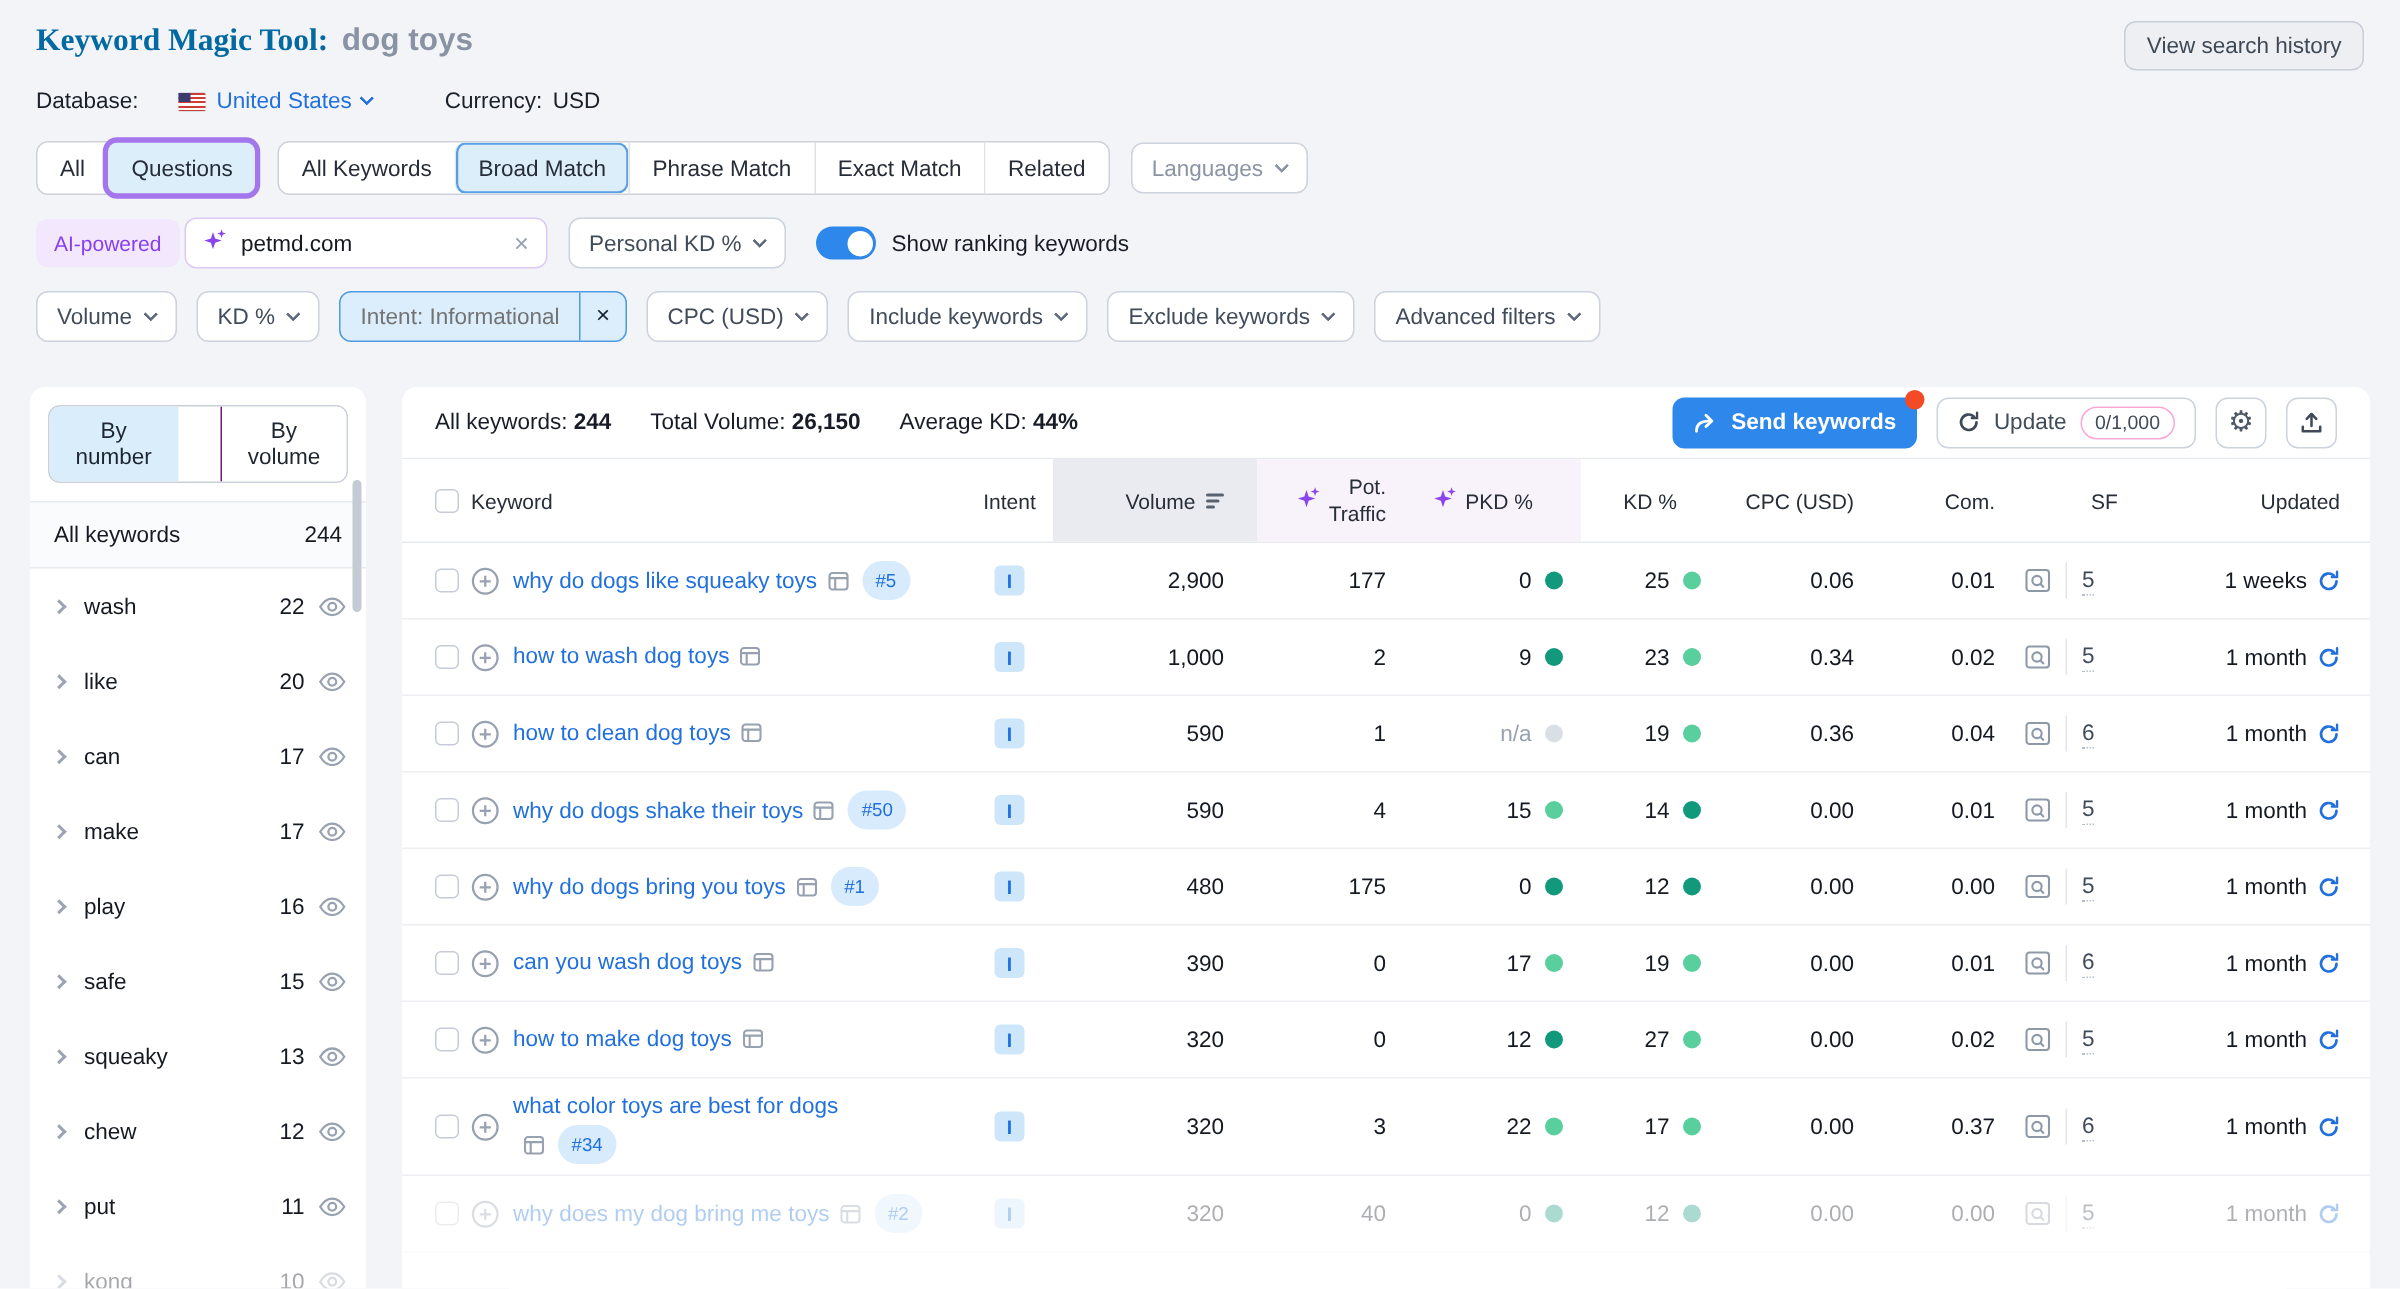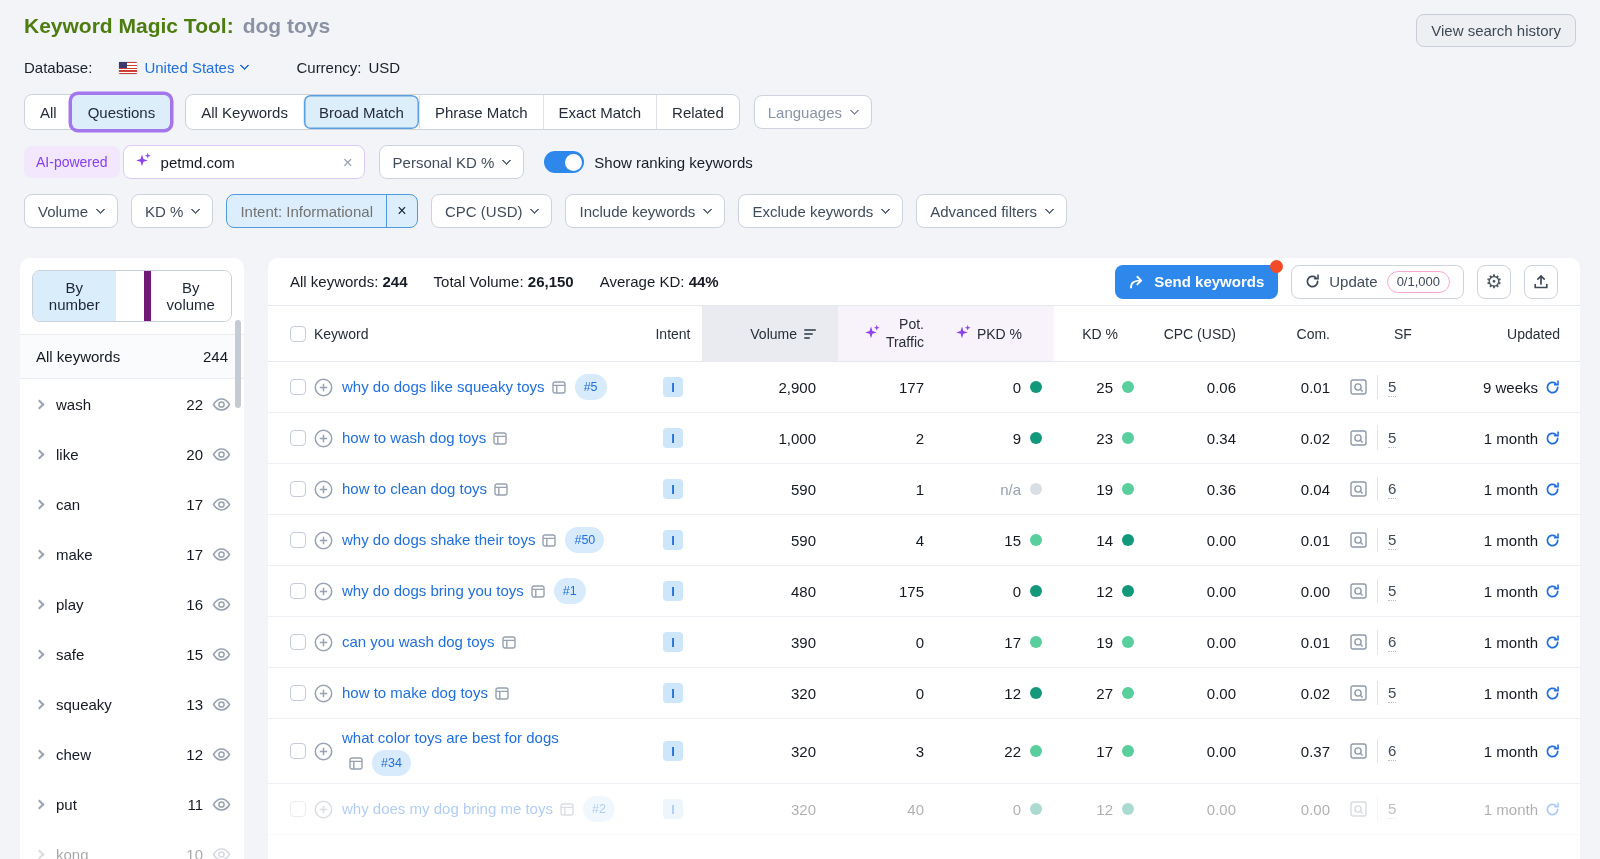--- a/index.html
+++ b/index.html
@@ -10,21 +10,21 @@
     color:#171c26;
     overflow:hidden;
     -webkit-font-smoothing:antialiased;
   }
   .page { position:relative; width:1600px; height:859px; }
 
   
   .top { padding:14px 24px 0 24px; }
   .title-row { display:flex; justify-content:space-between; align-items:flex-start; }
   .title-wrap { display:flex; align-items:baseline; gap:9px; }
-  .page-title { font-size:21px; font-weight:700; color:#4d7c0f; }
+  .page-title { font-size:21px; font-weight:700; color:#0369a1;font-family:Liberation Serif, serif; }
   .page-query { font-size:21px; font-weight:700; color:#8a93a3; }
   .btn-history {
     height:33px; padding:0 14px; background:#edeff3; border:1px solid #c8ced9;
     border-radius:8px; font-size:15px; color:#3e4955; cursor:pointer;
     font-family:inherit;
   }
   .meta-row { margin-top:12px; display:flex; align-items:center; gap:48px; font-size:15px; }
   .meta-item { display:flex; align-items:center; gap:7px; color:#1a2029; }
   .db-link { display:flex; align-items:center; gap:7px; color:#2170dd; cursor:pointer;padding-left:20px; }
   .flag { width:18px; height:12px; display:inline-block; position:relative; border-radius:1px;
@@ -75,21 +75,21 @@
 
   
   .main { position:absolute; top:258px; left:20px; right:20px; bottom:0; display:flex; gap:24px; }
 
   
   .sidebar { width:224px; flex-shrink:0; background:#fff; border-radius:10px 10px 0 0;
     position:relative; overflow:hidden; }
   .sb-toggle { margin:12px; display:inline-flex; border:1px solid #c9d0da; border-radius:8px; overflow:hidden; }
   .sb-btn { padding:8px 12px; font-size:15px; color:#1e2632; background:#fff; border:none;
     cursor:pointer; font-family:inherit; }
-  .sb-btn + .sb-btn { border-left:7px solid #701a75;margin-left:28px; }
+  .sb-btn + .sb-btn { border-left:1px solid #701a75;margin-left:28px; }
   .sb-btn.active { background:#d9edfb; }
   .sb-all { display:flex; justify-content:space-between; align-items:center; padding:13px 16px;
     font-size:15px; color:#141922; background:#fafbfc; border-top:1px solid #e8ebf0;
     border-bottom:1px solid #e8ebf0; cursor:pointer; }
   .sb-item { display:flex; align-items:center; height:50px; padding:0 13px; font-size:15px;
     color:#141922; cursor:pointer; }
   .sb-item.faded { opacity:.38; }
   .sb-chev { width:7px; height:7px; border-top:2px solid #9aa4b2; border-right:2px solid #9aa4b2;
     transform:rotate(45deg); margin:0 13px 0 3px; flex-shrink:0; }
   .sb-name { flex:1; }
@@ -491,21 +491,21 @@
     <div class="c-sf">
       <svg width="17" height="16" viewBox="0 0 17 16" fill="none" stroke="#8e99a8" stroke-width="1.4">
         <rect x="1" y="1" width="15" height="14" rx="2"></rect>
         <circle cx="8" cy="8" r="3.1"></circle>
         <path d="M10.3 10.3 L12.6 12.6"></path>
       </svg>
       <span class="sf-div"></span>
       <span class="sf-num">5</span>
     </div>
     <div class="c-upd">
-      <span>9 weeks</span>
+      <span>1 weeks</span>
       <svg class="svg-btn" width="15" height="15" viewBox="0 0 16 16" fill="none" stroke="#2170dd" stroke-width="1.9" stroke-linecap="round">
         <path d="M13.5 8 A5.5 5.5 0 1 1 11.6 3.85"></path>
         <path d="M13.9 1.2 L13.9 5 L10.2 5" stroke-width="1.7"></path>
       </svg>
     </div>
   </div>
             <div class="grid-row row">
     <div class="c-check">
       <span class="checkbox"></span>
     </div>

